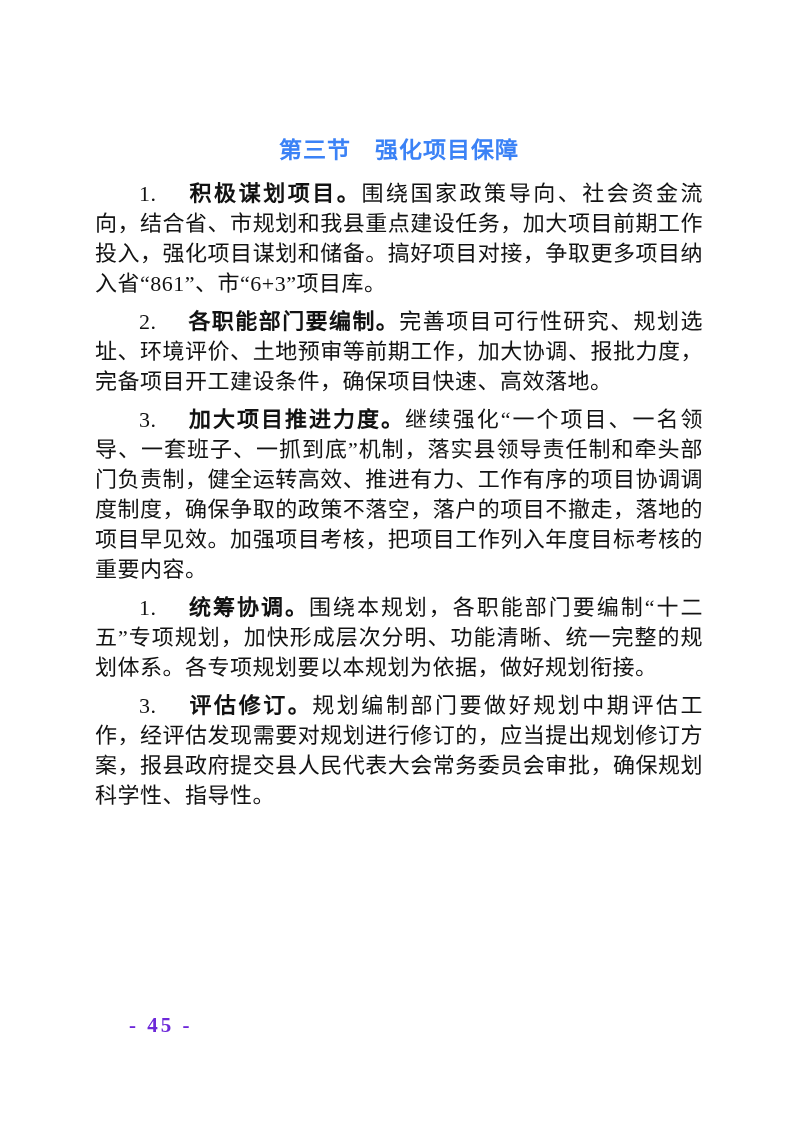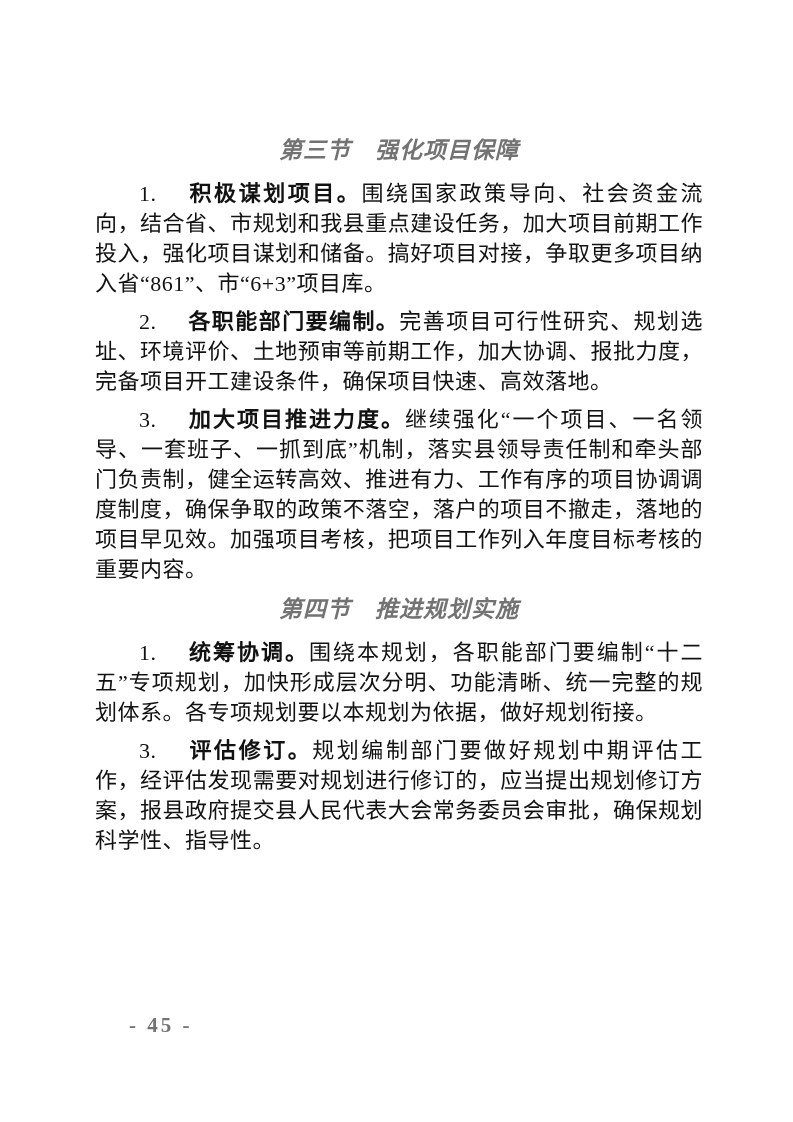--- a/index.html
+++ b/index.html
@@ -27,22 +27,21 @@
     width: 608px;
   }
   .sec-heading {
     font-family: "Liberation Sans", sans-serif;
     font-weight: bold;
     font-size: 23px;
     line-height: 32px;
     text-align: center;
     letter-spacing: 1px;
     margin: 2px 0 13px 0;
-    color: #737373;
-    font-style: italic;
+    color: #3b82f6;
   }
   .para {
     font-size: 22px;
     line-height: 30px;
     margin: 0 0 8px 0;
     text-align: justify;
     text-justify: inter-ideograph;
     text-indent: 2em;
     letter-spacing: 0.5px;
     word-break: break-all;
@@ -58,38 +57,37 @@
     position: absolute;
     left: 129px;
     top: 1013px;
   }
   .page-num {
     font-family: "Liberation Serif", serif;
     font-weight: bold;
     font-size: 21px;
     letter-spacing: 3px;
     white-space: pre;
-    color: #737373;
+    color: #6d28d9;
   }
 </style>
 </head>
 <body>
 
 <div class="page">
   <main class="content">
 
     <h2 class="sec-heading">第三节　强化项目保障</h2>
 
     <p class="para"><span class="p-num">1.</span><span class="p-lead">积极谋划项目。</span><span class="p-body">围绕国家政策导向、社会资金流向，结合省、市规划和我县重点建设任务，加大项目前期工作投入，强化项目谋划和储备。搞好项目对接，争取更多项目纳入省“861”、市“6+3”项目库。</span></p>
 
     <p class="para"><span class="p-num">2.</span><span class="p-lead">各职能部门要编制。</span><span class="p-body">完善项目可行性研究、规划选址、环境评价、土地预审等前期工作，加大协调、报批力度，完备项目开工建设条件，确保项目快速、高效落地。</span></p>
 
     <p class="para"><span class="p-num">3.</span><span class="p-lead">加大项目推进力度。</span><span class="p-body">继续强化“一个项目、一名领导、一套班子、一抓到底”机制，落实县领导责任制和牵头部门负责制，健全运转高效、推进有力、工作有序的项目协调调度制度，确保争取的政策不落空，落户的项目不撤走，落地的项目早见效。加强项目考核，把项目工作列入年度目标考核的重要内容。</span></p>
 
-    <h2 class="sec-heading">第四节　推进规划实施</h2>
 
     <p class="para"><span class="p-num">1.</span><span class="p-lead">统筹协调。</span><span class="p-body">围绕本规划，各职能部门要编制“十二五”专项规划，加快形成层次分明、功能清晰、统一完整的规划体系。各专项规划要以本规划为依据，做好规划衔接。</span></p>
 
 
     <p class="para"><span class="p-num">3.</span><span class="p-lead">评估修订。</span><span class="p-body">规划编制部门要做好规划中期评估工作，经评估发现需要对规划进行修订的，应当提出规划修订方案，报县政府提交县人民代表大会常务委员会审批，确保规划科学性、指导性。</span></p>
 
 
   </main>
 
   <footer class="page-footer">

